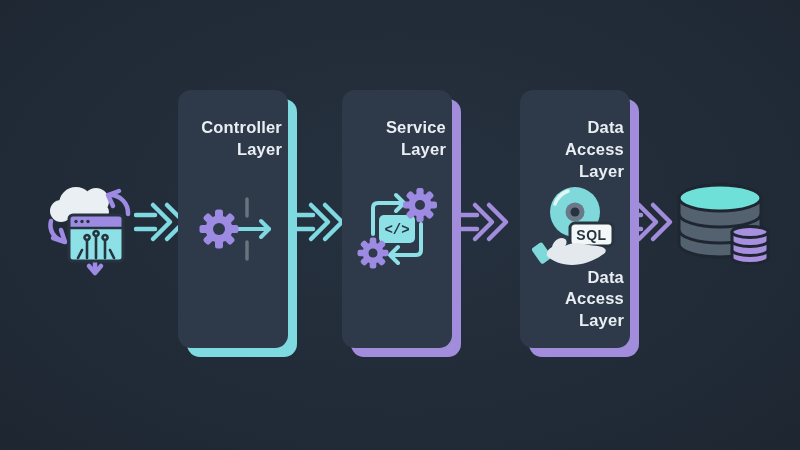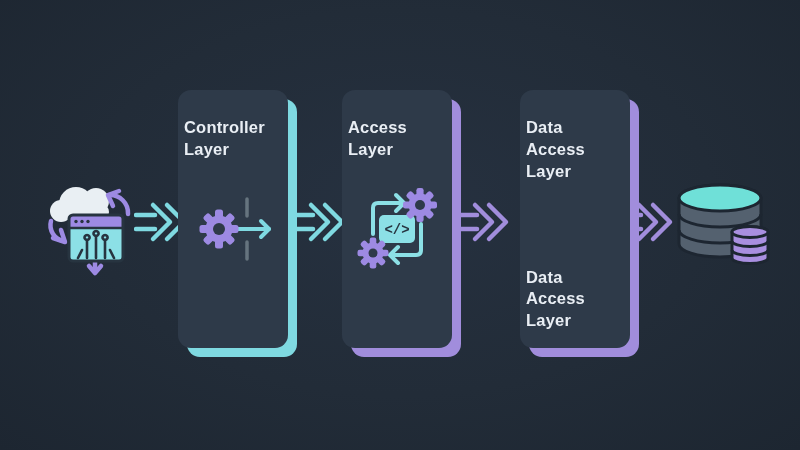--- a/index.html
+++ b/index.html
@@ -21,21 +21,21 @@
     background:radial-gradient(ellipse at 50% 45%, #263140 0%, #222c38 55%, #1d2631 100%);
     font-family:"Liberation Sans", sans-serif;
   }
   .card{
     position:absolute;top:90px;width:110px;height:258px;
     background:var(--card);border-radius:13px;
   }
   .card.accent-teal{box-shadow:9px 9px 0 var(--teal);}
   .card.accent-purple{box-shadow:9px 9px 0 var(--purple);}
   .card-title{
-    margin-top:27px;padding:0 6px;text-align:left;color:var(--text);
+    margin-top:27px;padding:0 6px;text-align:right;color:var(--text);
     font-size:16.5px;font-weight:700;line-height:1.32;letter-spacing:.2px;
   }
   .card-title.bottom{position:absolute;bottom:16px;left:0;right:0;margin:0;}
   .card-icon{position:absolute;left:0;right:0;display:flex;justify-content:center;}
   #card-controller{left:178px;}
   #card-service{left:342px;}
   #card-data-access{left:520px;}
   #card-controller .card-icon{top:103px;}
   #card-service .card-icon{top:94px;}
   #card-data-access .card-icon{top:94px;}
@@ -160,21 +160,21 @@
             <rect x="-4" y="-19.5" width="8" height="10" rx="2.5" transform="rotate(315)"></rect>
           </g>
           <circle r="13.5" fill="#9d8ae3"></circle>
             <circle r="6" fill="#2e3a49"></circle>
         </g>
       </svg>
     </div>
   </div>
 
   <div class="card accent-purple" id="card-service">
-    <div class="card-title">Access Layer</div>
+    <div class="card-title">Service Layer</div>
     <div class="card-icon">
       <svg width="90" height="90" viewBox="0 0 90 90">
         <g stroke="#8ce0e6" stroke-width="4" fill="none" stroke-linecap="round" stroke-linejoin="round">
           <path d="M21,50 V24 Q21,19 26,19 H51"></path>
           <polyline points="44,11 52,19 44,27"></polyline>
           <path d="M69,40 V66 Q69,71 64,71 H39"></path>
           <polyline points="46,63 38,71 46,79"></polyline>
         </g>
         <g>
           <rect x="27" y="31" width="36" height="28" rx="5" fill="#8ce0e6"></rect>
@@ -207,20 +207,44 @@
           </g>
           <circle r="10.5" fill="#9d8ae3"></circle>
             <circle r="4.5" fill="#2e3a49"></circle>
         </g>
       </svg>
     </div>
   </div>
 
   <div class="card accent-purple" id="card-data-access">
     <div class="card-title">Data Access Layer</div>
+    <div class="card-icon">
+      <svg width="86" height="94" viewBox="0 0 86 94">
+
+        <g>
+          <circle cx="43" cy="28" r="25" fill="#7fd9db"></circle>
+          <path d="M23,20 A22,22 0 0 1 36,7" stroke="#dff6f4" stroke-width="3.5" fill="none" stroke-linecap="round"></path>
+          <circle cx="43" cy="28" r="9.5" fill="#6b7886"></circle>
+          <circle cx="43" cy="28" r="4.5" fill="#273440"></circle>
+        </g>
+
+        <g>
+          <rect x="38" y="39" width="43" height="23" rx="5" fill="#f4f7f8" stroke="#273440" stroke-width="3"></rect>
+          <text x="59.5" y="56" text-anchor="middle" font-family="Liberation Sans, sans-serif" font-size="14" font-weight="bold" fill="#273440" letter-spacing="0.5">SQL</text>
+        </g>
+
+        <g>
+          <rect x="3" y="60" width="13" height="19" rx="2.5" fill="#7fd9db" transform="rotate(-35 9 69)"></rect>
+          <path d="M20,63 C22,56 28,52 33,55 C35,56 35,60 33,62
+                   C38,59 46,58 52,60 C58,62 64,61 70,63
+                   C75,65 75,68 70,71 C62,77 50,81 40,81
+                   C30,81 20,77 15,72 C14,69 16,65 20,63 Z" fill="#e3e9ec"></path>
+        </g>
+      </svg>
+    </div>
     <div class="card-title bottom">Data Access Layer</div>
   </div>
 
   <div class="endpoint" id="database-endpoint">
     <svg width="100" height="86" viewBox="0 0 100 86">
       <g>
         <path d="M7,16 A41,13 0 0 1 89,16 L89,62 A41,13 0 0 1 7,62 Z" fill="#54616f" stroke="#1d2631" stroke-width="3"></path>
         <ellipse cx="48" cy="16" rx="41" ry="13" fill="#6fe0d8" stroke="#1d2631" stroke-width="3"></ellipse>
         <path d="M7,32 A41,13 0 0 0 89,32" fill="none" stroke="#1d2631" stroke-width="3"></path>
         <path d="M7,48 A41,13 0 0 0 89,48" fill="none" stroke="#1d2631" stroke-width="3"></path>

